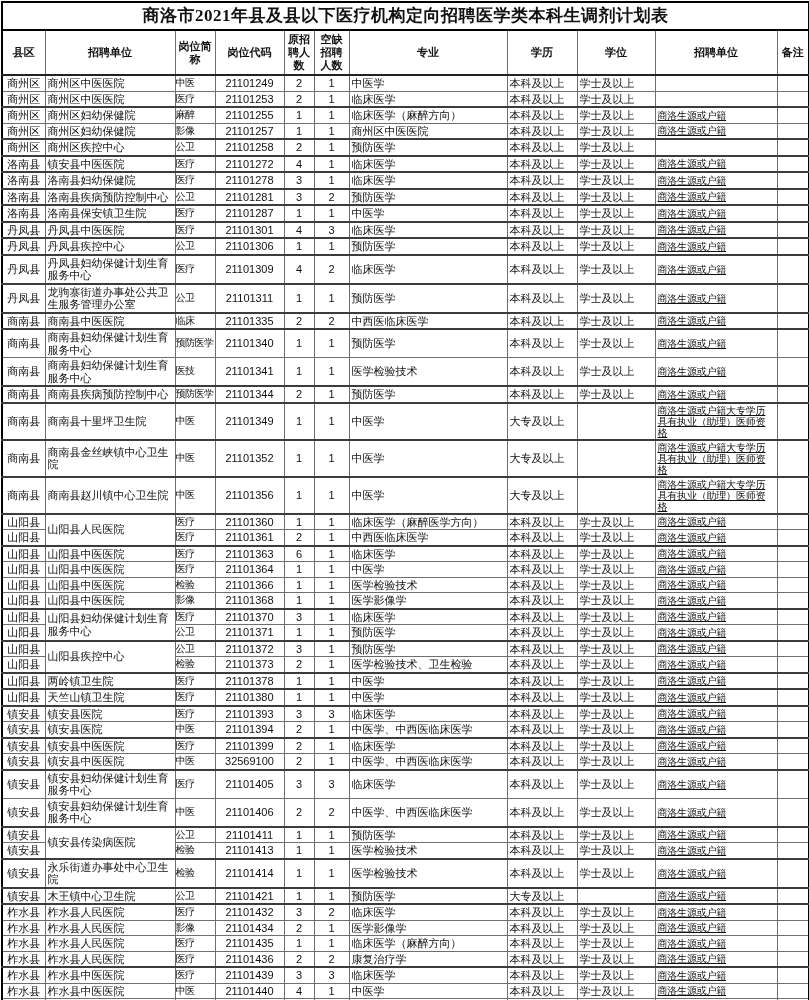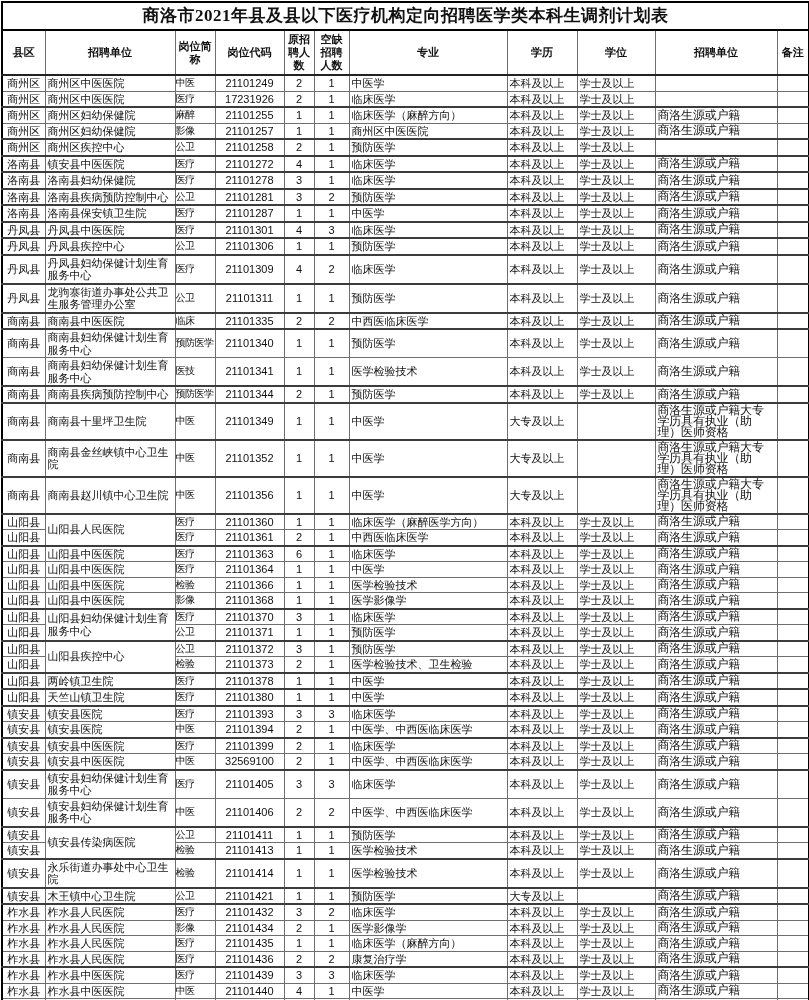--- a/index.html
+++ b/index.html
@@ -9,21 +9,21 @@
   th,td{border:1px solid #6e6e6e;box-sizing:border-box;overflow:hidden;vertical-align:middle;
         font-size:11px;line-height:12.5px;padding:1px 2px;word-break:break-all;}
   th.title-cell{font-size:17px;font-weight:bold;line-height:20px;padding:3px 0;
         border-bottom:2px solid #000;font-family:"Liberation Serif","DejaVu Serif",serif;
         letter-spacing:0.5px;margin-top:36px;}
   thead tr.hdr th{font-weight:bold;text-align:center;padding:2px 1px;line-height:13px;
         border-bottom:2px solid #222;background:#fff;font-size:11px;}
   td.ctr{text-align:center;}
   td.lft{text-align:left;}
   td.c-post{text-align:left;font-size:10px;padding:1px 0;letter-spacing:-0.5px;margin-left:28px;}
-  td.c-other{font-size:12px;line-height:11px;letter-spacing:-0.2px;}
+  td.c-other{font-size:10px;line-height:11px;letter-spacing:-0.2px;text-decoration:underline;}
   tr.grp td{border-top:2px solid #3c3c3c;}
 </style>
 </head>
 <body>
 
 <div class="page">
   <table>
     <colgroup>
       <col style="width:43px">
         <col style="width:130px">
@@ -66,21 +66,21 @@
           <td class="lft">中医学</td>
           <td class="lft">本科及以上</td>
           <td class="lft">学士及以上</td>
           <td class="c-other lft"></td>
           <td class="ctr"></td>
         </tr>
         <tr>
           <td class="ctr">商州区</td>
           <td class="lft">商州区中医医院</td>
           <td class="c-post">医疗</td>
-          <td class="ctr">17231926</td>
+          <td class="ctr">21101253</td>
           <td class="ctr">2</td>
           <td class="ctr">1</td>
           <td class="lft">临床医学</td>
           <td class="lft">本科及以上</td>
           <td class="lft">学士及以上</td>
           <td class="c-other lft"></td>
           <td class="ctr"></td>
         </tr>
         <tr class="grp">
           <td class="ctr">商州区</td>

